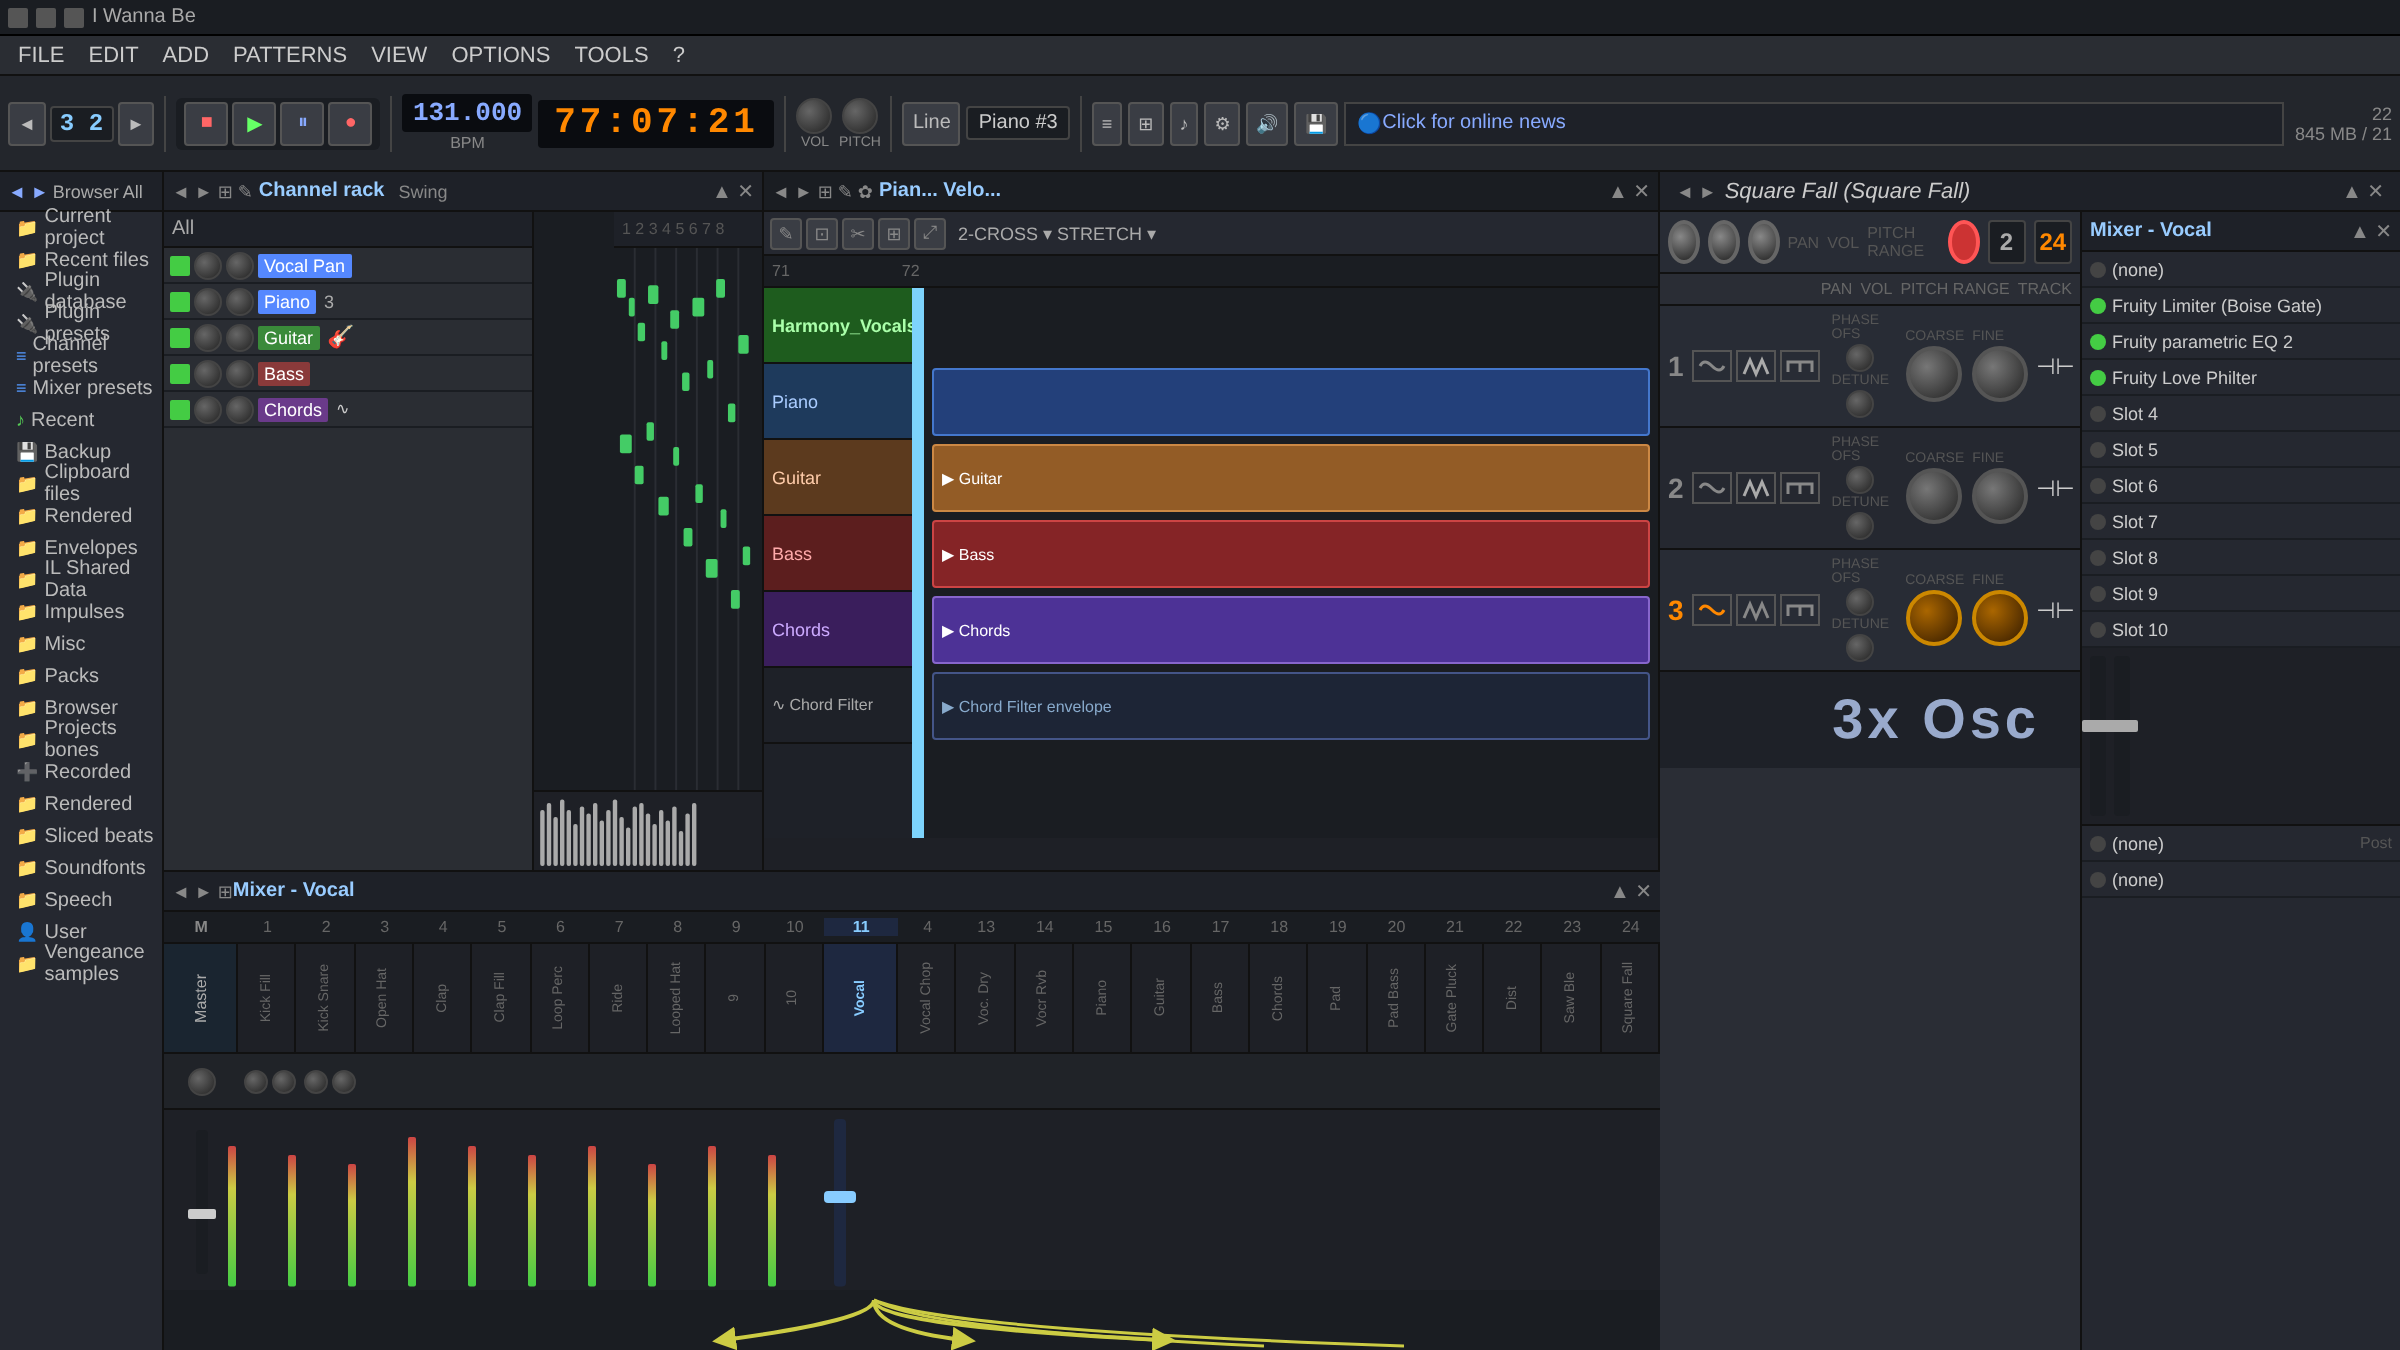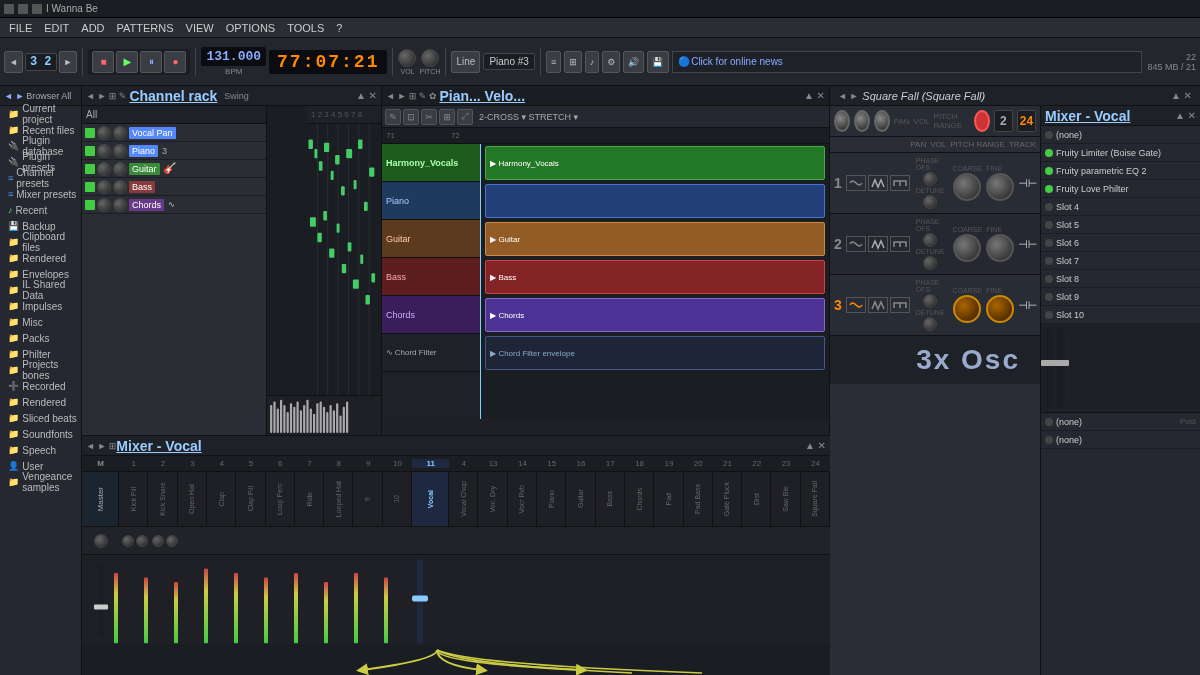--- a/index.html
+++ b/index.html
@@ -207,23 +207,22 @@
       background: #1e2128;
       height: 20px;
       display: flex;
       align-items: center;
       padding: 0 4px;
       gap: 3px;
       border-bottom: 1px solid #111;
     }
     .panel-title {
       color: #99ccff;
-      font-size: 14px;
+      font-size: 10px;
       font-weight: bold;
-      text-decoration: underline;
     }
     .panel-close {
       margin-left: auto;
       cursor: pointer;
       color: #888;
       font-size: 10px;
     }
     .channel-row {
       height: 18px;
       display: flex;
@@ -598,21 +597,21 @@
     <div class="sidebar-item">
       <span class="sidebar-icon">📁</span>
       <span>Misc</span>
     </div>
     <div class="sidebar-item">
       <span class="sidebar-icon">📁</span>
       <span>Packs</span>
     </div>
     <div class="sidebar-item">
       <span class="sidebar-icon">📁</span>
-      <span>Philter</span>
+      <span>Browser</span>
     </div>
     <div class="sidebar-item">
       <span class="sidebar-icon">📁</span>
       <span>Projects bones</span>
     </div>
     <div class="sidebar-item">
       <span class="sidebar-icon green">➕</span>
       <span>Recorded</span>
     </div>
     <div class="sidebar-item">
@@ -784,21 +783,21 @@
           <div class="pr-btn">⊞</div>
           <div class="pr-btn">⤢</div>
           <span style="font-size:9px;color:#aaa;margin-left:4px;">2-CROSS ▾ STRETCH ▾</span>
         </div>
         <div style="background:#1a1d22;height:16px;display:flex;align-items:center;padding:0 4px;border-bottom:1px solid #111;gap:6px;">
           <span style="font-size:8px;color:#666;">71</span>
           <span style="font-size:8px;color:#666;margin-left:50px;">72</span>
         </div>
         <div style="display:flex;height:calc(100% - 74px);">
 
-          <div style="width:99px;background:#1e2128;border-right:1px solid #7dd3fc;overflow:hidden;">
+          <div style="width:80px;background:#1e2128;border-right:6px solid #7dd3fc;overflow:hidden;">
             <div style="height:38px;background:#1e5c1e;border-bottom:1px solid #111;display:flex;align-items:center;padding:0 4px;cursor:pointer;">
               <span style="font-size:9px;color:#aaffaa;font-weight:bold;">Harmony_Vocals</span>
             </div>
             <div style="height:38px;background:#1e3a5c;border-bottom:1px solid #111;display:flex;align-items:center;padding:0 4px;cursor:pointer;">
               <span style="font-size:9px;color:#aaccff;">Piano</span>
             </div>
             <div style="height:38px;background:#5c3a1e;border-bottom:1px solid #111;display:flex;align-items:center;padding:0 4px;cursor:pointer;">
               <span style="font-size:9px;color:#ffccaa;">Guitar</span>
             </div>
             <div style="height:38px;background:#5c1e1e;border-bottom:1px solid #111;display:flex;align-items:center;padding:0 4px;cursor:pointer;">
@@ -810,23 +809,20 @@
             <div style="height:38px;background:#1e2128;border-bottom:1px solid #111;display:flex;align-items:center;padding:0 4px;cursor:pointer;">
               <span style="font-size:8px;color:#aaa;display:flex;align-items:center;gap:2px;">
                 <span>∿</span>
                 Chord Filter
               </span>
             </div>
           </div>
 
           <div style="flex:1;background:#1a1d22;position:relative;overflow:hidden;">
 
-            <div style="position:absolute;top:2px;left:4px;right:4px;height:34px;background:rgba(40,160,40,0.7);border:1px solid #44aa44;border-radius:2px;display:flex;align-items:center;padding:0 4px;">
-              <span style="font-size:8px;color:#fff;">▶ Harmony_Vocals</span>
-            </div>
 
             <div style="position:absolute;top:40px;left:4px;right:4px;height:34px;background:rgba(40,80,160,0.7);border:1px solid #4477cc;border-radius:2px;">
             </div>
 
             <div style="position:absolute;top:78px;left:4px;right:4px;height:34px;background:rgba(200,120,40,0.7);border:1px solid #cc8844;border-radius:2px;display:flex;align-items:center;padding:0 4px;">
               <span style="font-size:8px;color:#fff;">▶ Guitar</span>
             </div>
 
             <div style="position:absolute;top:154px;left:4px;right:4px;height:34px;background:rgba(100,60,200,0.7);border:1px solid #8866cc;border-radius:2px;display:flex;align-items:center;padding:0 4px;">
               <span style="font-size:8px;color:#fff;">▶ Chords</span>

